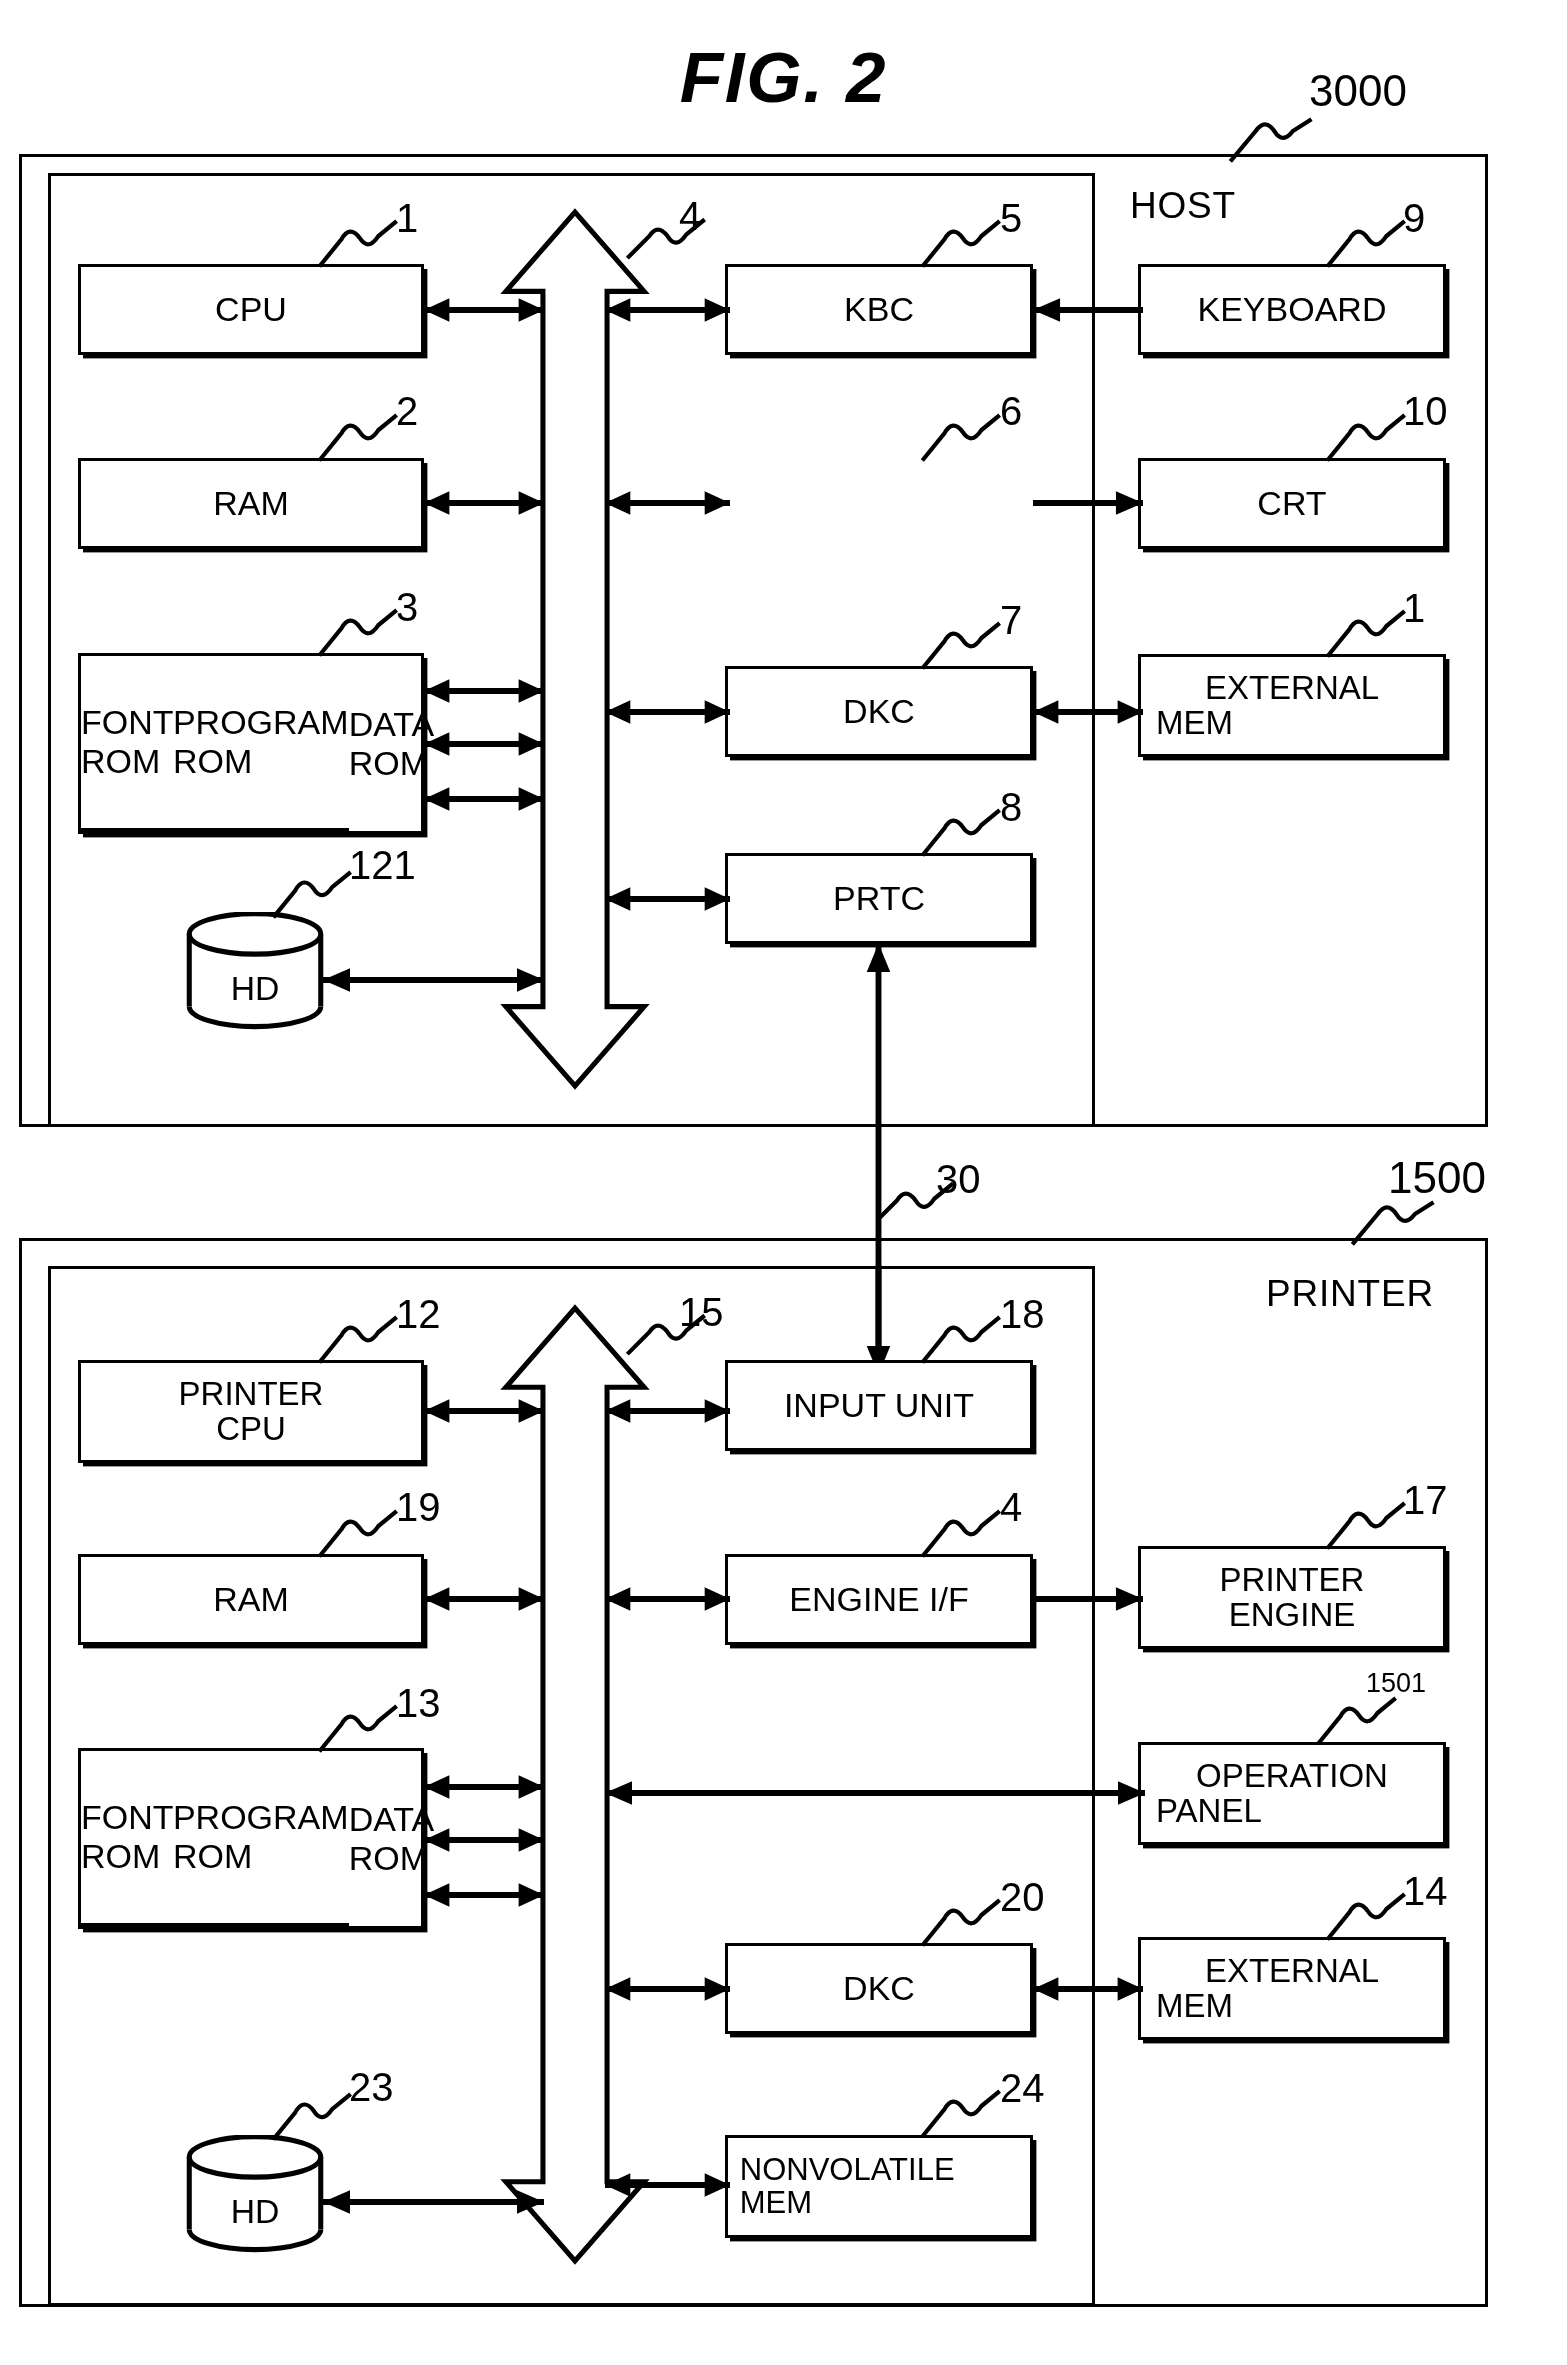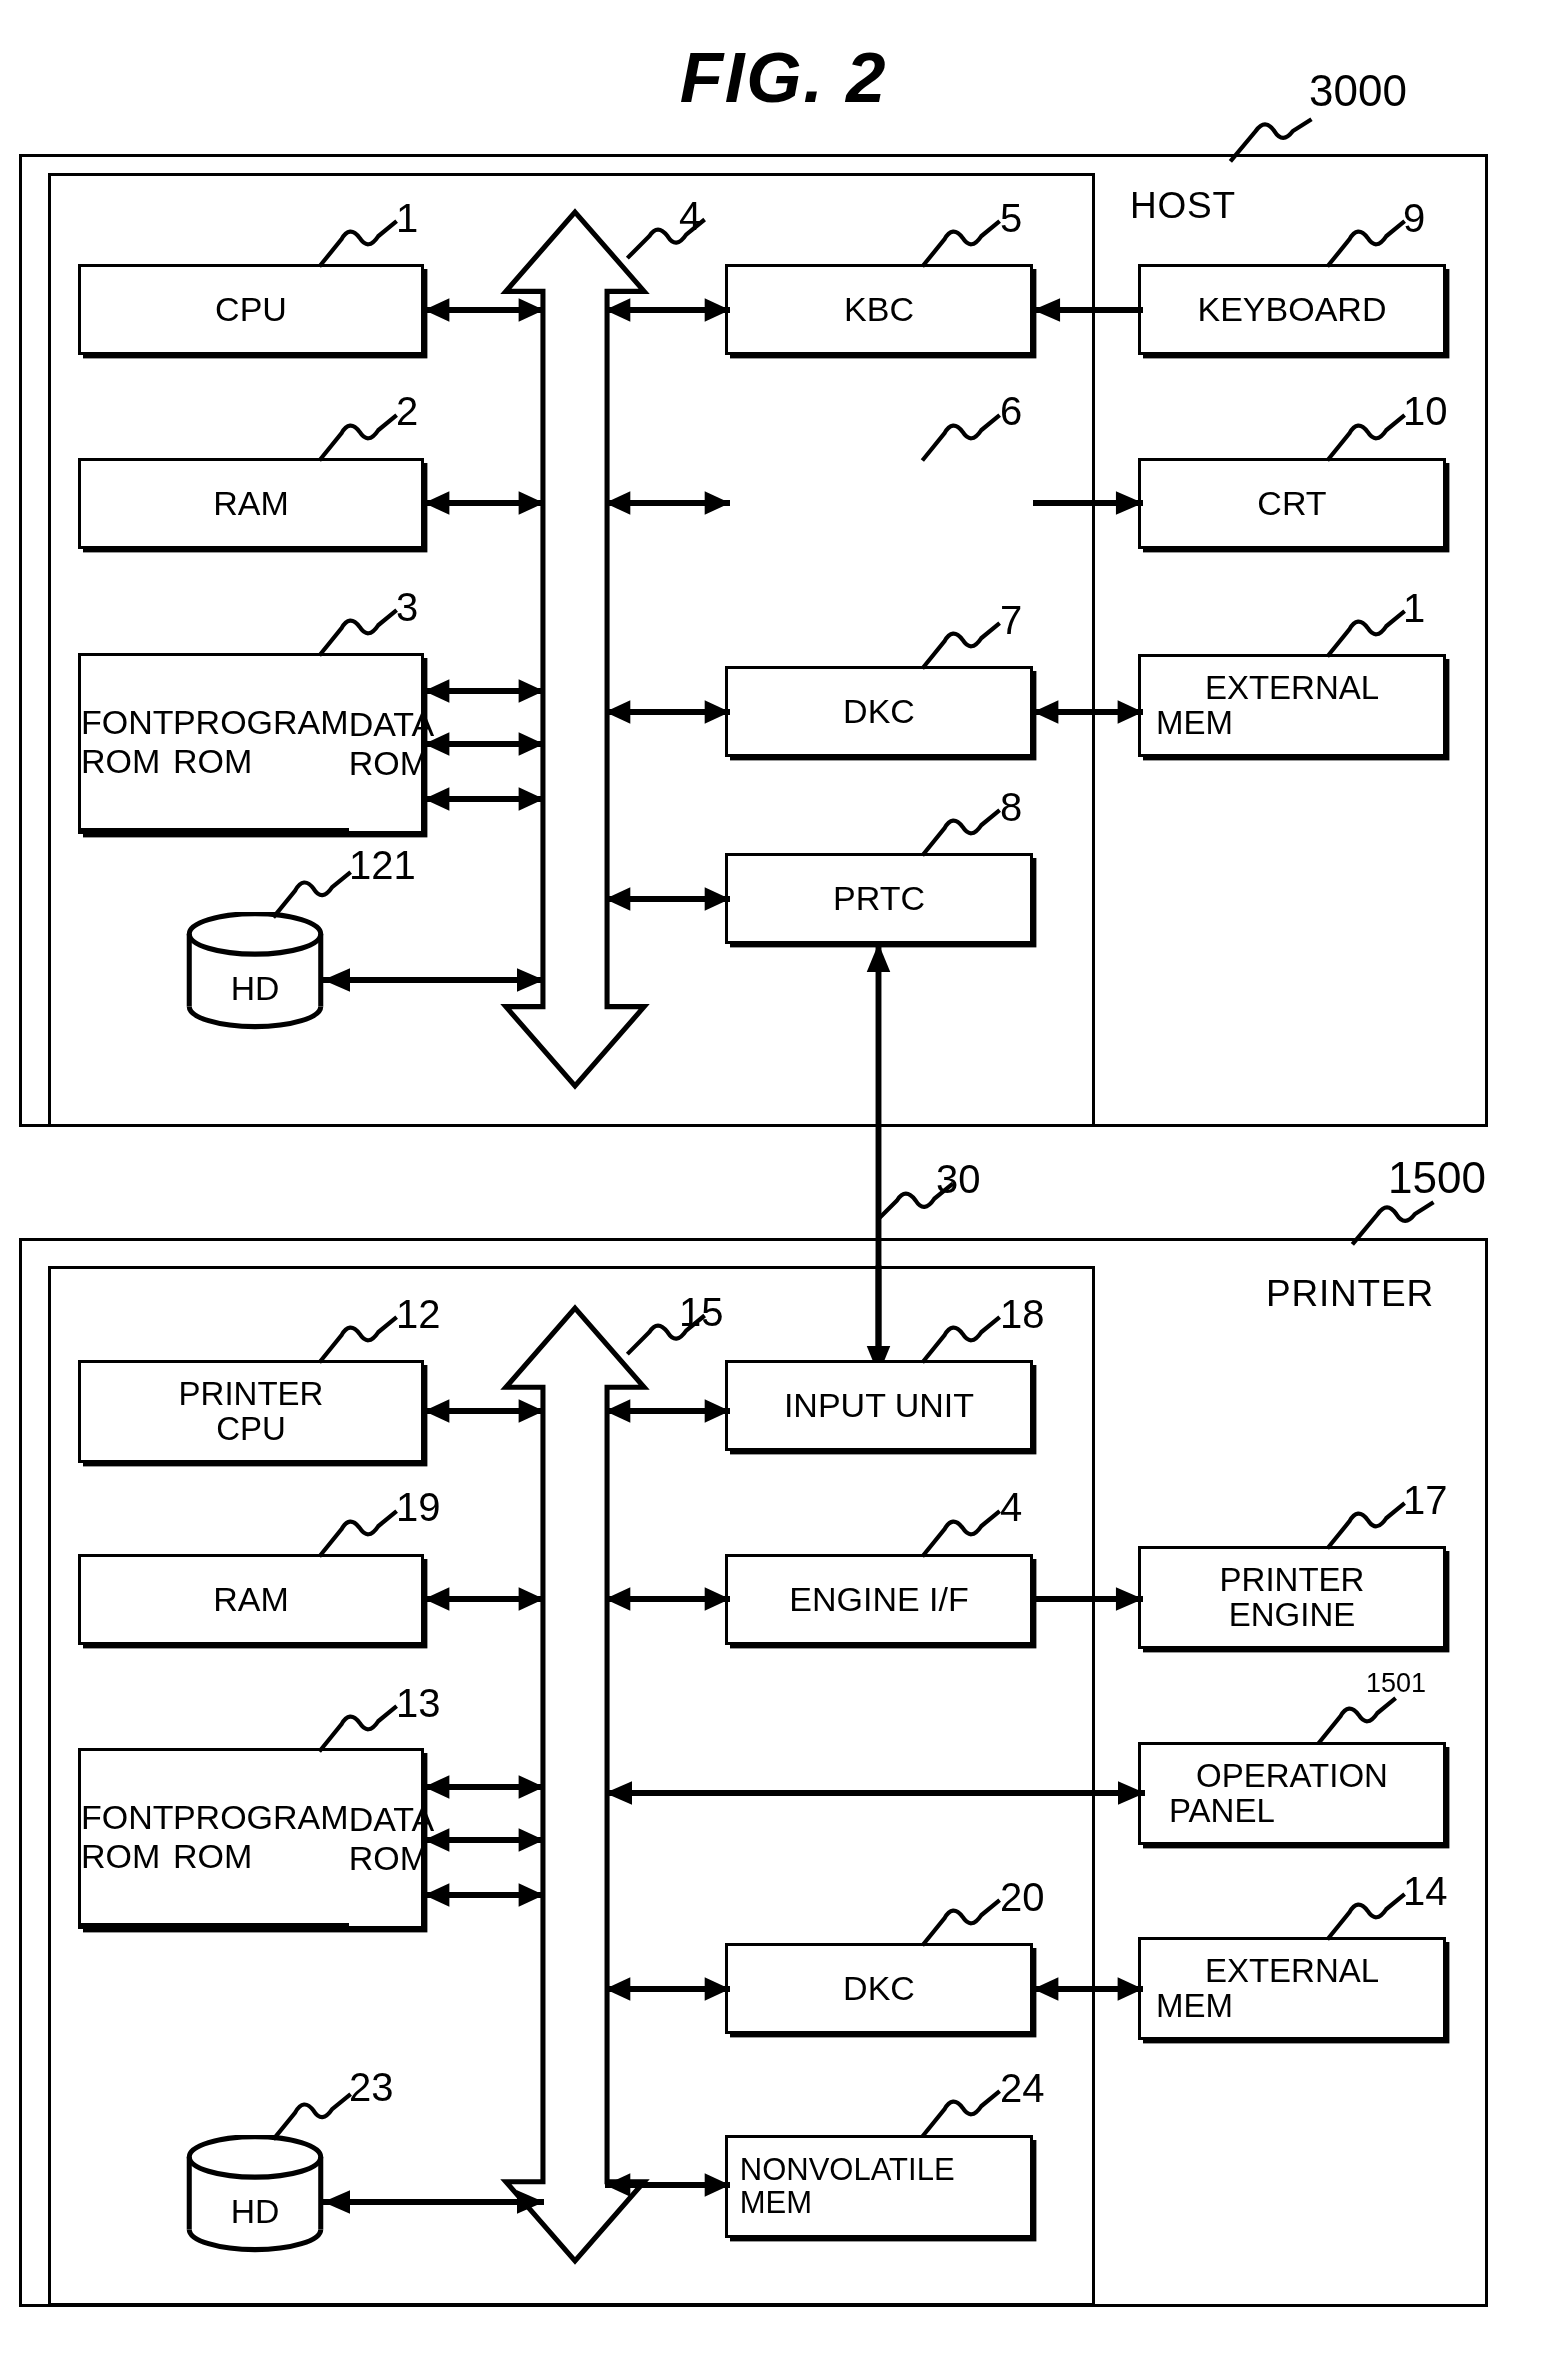--- a/index.html
+++ b/index.html
@@ -403,21 +403,21 @@
     <span>PRINTER</span>
     <span>ENGINE</span>
   </div>
   <svg class="squig" style="left:1324px; top:1493px; width:126px; height:59px;" viewBox="0 0 150 70">
     <path d="M4 66 L30 34 Q40 16 52 32 Q62 48 74 30 L96 12" fill="none" stroke="#000" stroke-width="5"></path>
   </svg>
   <div class="ref" style="left:1403px; top:1478px;">17</div>
 
   <div class="box two-line" style="left:1138px; top:1742px; width:308px; height:103px; flex-direction:column;">
     <span>OPERATION</span>
-    <span style="align-self:flex-start; margin-left:28px;text-align:right;">PANEL</span>
+    <span style="align-self:flex-start; margin-left:15px;text-align:right;">PANEL</span>
   </div>
   <svg class="squig" style="left:1315px; top:1688px; width:126px; height:59px;" viewBox="0 0 150 70">
     <path d="M4 66 L30 34 Q40 16 52 32 Q62 48 74 30 L96 12" fill="none" stroke="#000" stroke-width="5"></path>
   </svg>
   <div class="ref" style="left:1366px; top:1668px; font-size:27px;">1501</div>
 
   <div class="box two-line" style="left:1138px; top:1937px; width:308px; height:103px; flex-direction:column;">
     <span>EXTERNAL</span>
     <span style="align-self:flex-start; margin-left:15px;">MEM</span>
   </div>

